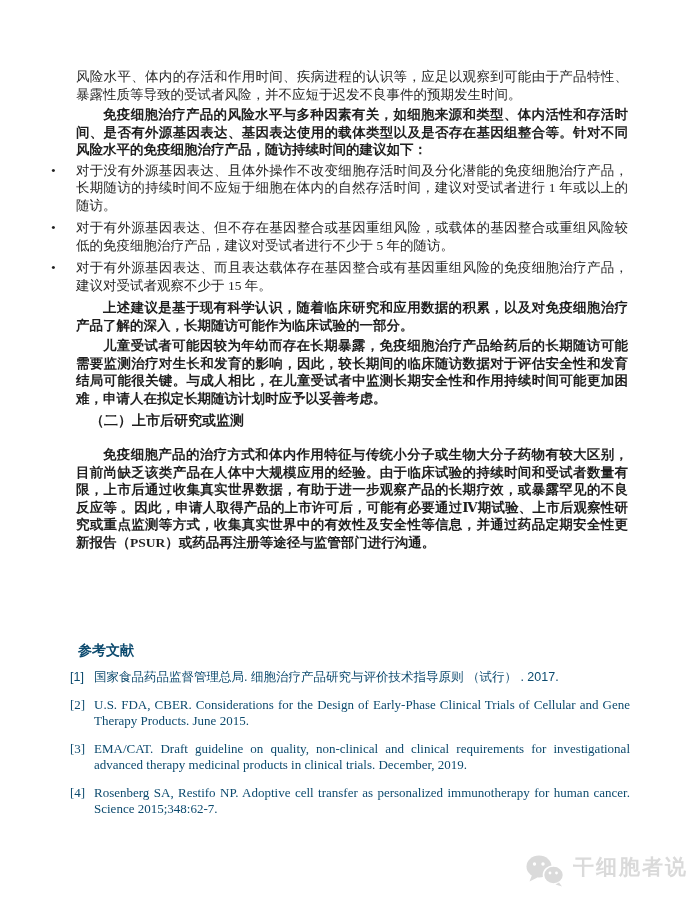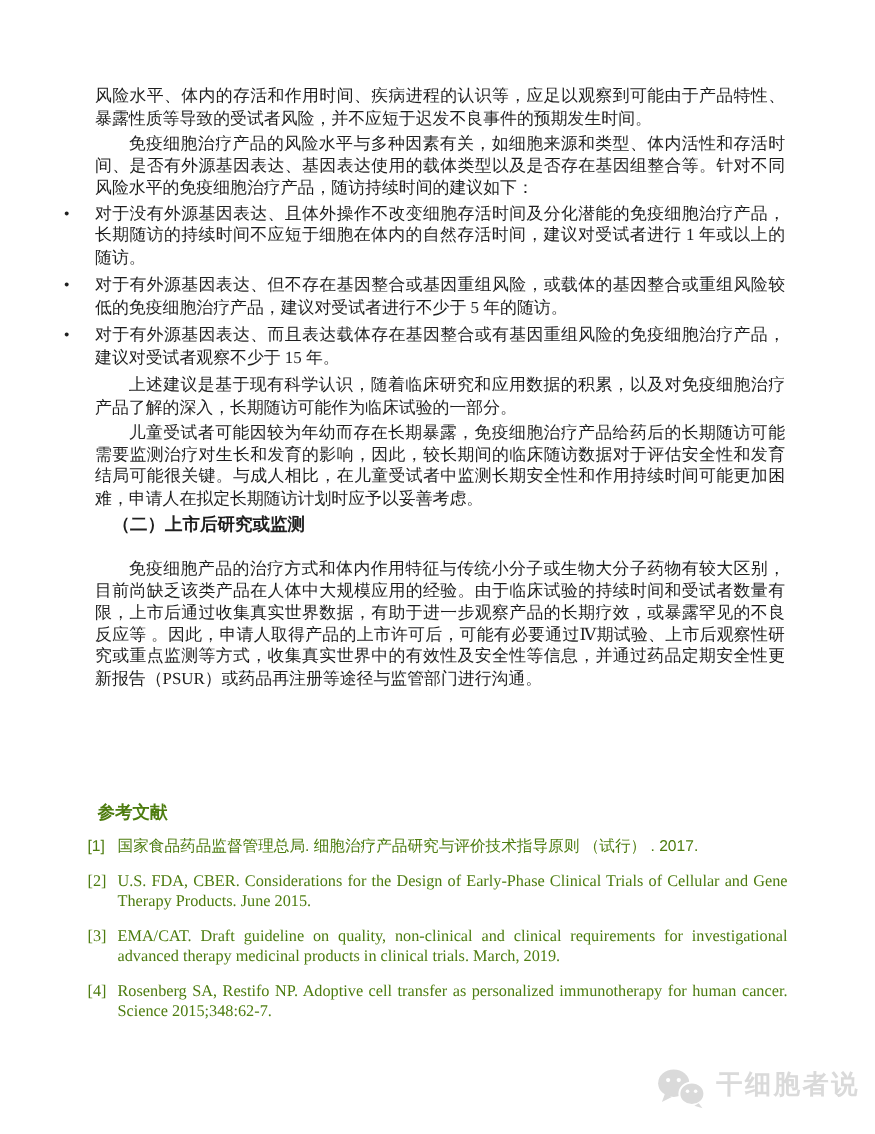--- a/index.html
+++ b/index.html
@@ -19,21 +19,21 @@
     left:76px;top:68px;
     width:552px;
     color:#1f1f1f;
   }
   .para{
     font-size:13.5px;
     line-height:17.5px;
     text-align:justify;
     margin:0 0 3px 0;
   }
-  .para.indent{ text-indent:2em; }
+  .para.indent{ text-indent:2em;font-weight:bold; }
   .heading{
     font-size:14px;
     font-weight:bold;
     line-height:18px;
     margin:5px 0 16px 0;
     text-indent:1em;
   }
   .bullet-item{
     display:flex;
     margin:2px 0 5px -28px;
@@ -48,21 +48,21 @@
   .bullet-text{
     flex:1;
     font-size:13.5px;
     line-height:17.5px;
     text-align:justify;
   }
   .refs{
     position:absolute;
     left:70px;top:642px;
     width:560px;
-    color:#4d7c0f;
+    color:#0c4a6e;
   }
   .refs-heading{
     font-size:14px;
     font-weight:bold;
     margin:0 0 9px 8px;
     line-height:18px;
   }
   .ref-item{
     display:flex;
     font-size:13px;
@@ -123,21 +123,21 @@
         <div class="ref-item zh">
           <span class="ref-marker">[1]</span>
           <span class="ref-text">国家食品药品监督管理总局. 细胞治疗产品研究与评价技术指导原则 （试行） . 2017.</span>
         </div>
         <div class="ref-item en">
           <span class="ref-marker">[2]</span>
           <span class="ref-text">U.S. FDA, CBER. Considerations for the Design of Early-Phase Clinical Trials of Cellular and Gene Therapy Products. June 2015.</span>
         </div>
         <div class="ref-item en">
           <span class="ref-marker">[3]</span>
-          <span class="ref-text">EMA/CAT. Draft guideline on quality, non-clinical and clinical requirements for investigational advanced therapy medicinal products in clinical trials. March, 2019.</span>
+          <span class="ref-text">EMA/CAT. Draft guideline on quality, non-clinical and clinical requirements for investigational advanced therapy medicinal products in clinical trials. December, 2019.</span>
         </div>
         <div class="ref-item en">
           <span class="ref-marker">[4]</span>
           <span class="ref-text">Rosenberg SA, Restifo NP. Adoptive cell transfer as personalized immunotherapy for human cancer. Science 2015;348:62-7.</span>
         </div>
       </div>
   </div>
 
   <div class="watermark">
     <span style="display:inline-flex;">

